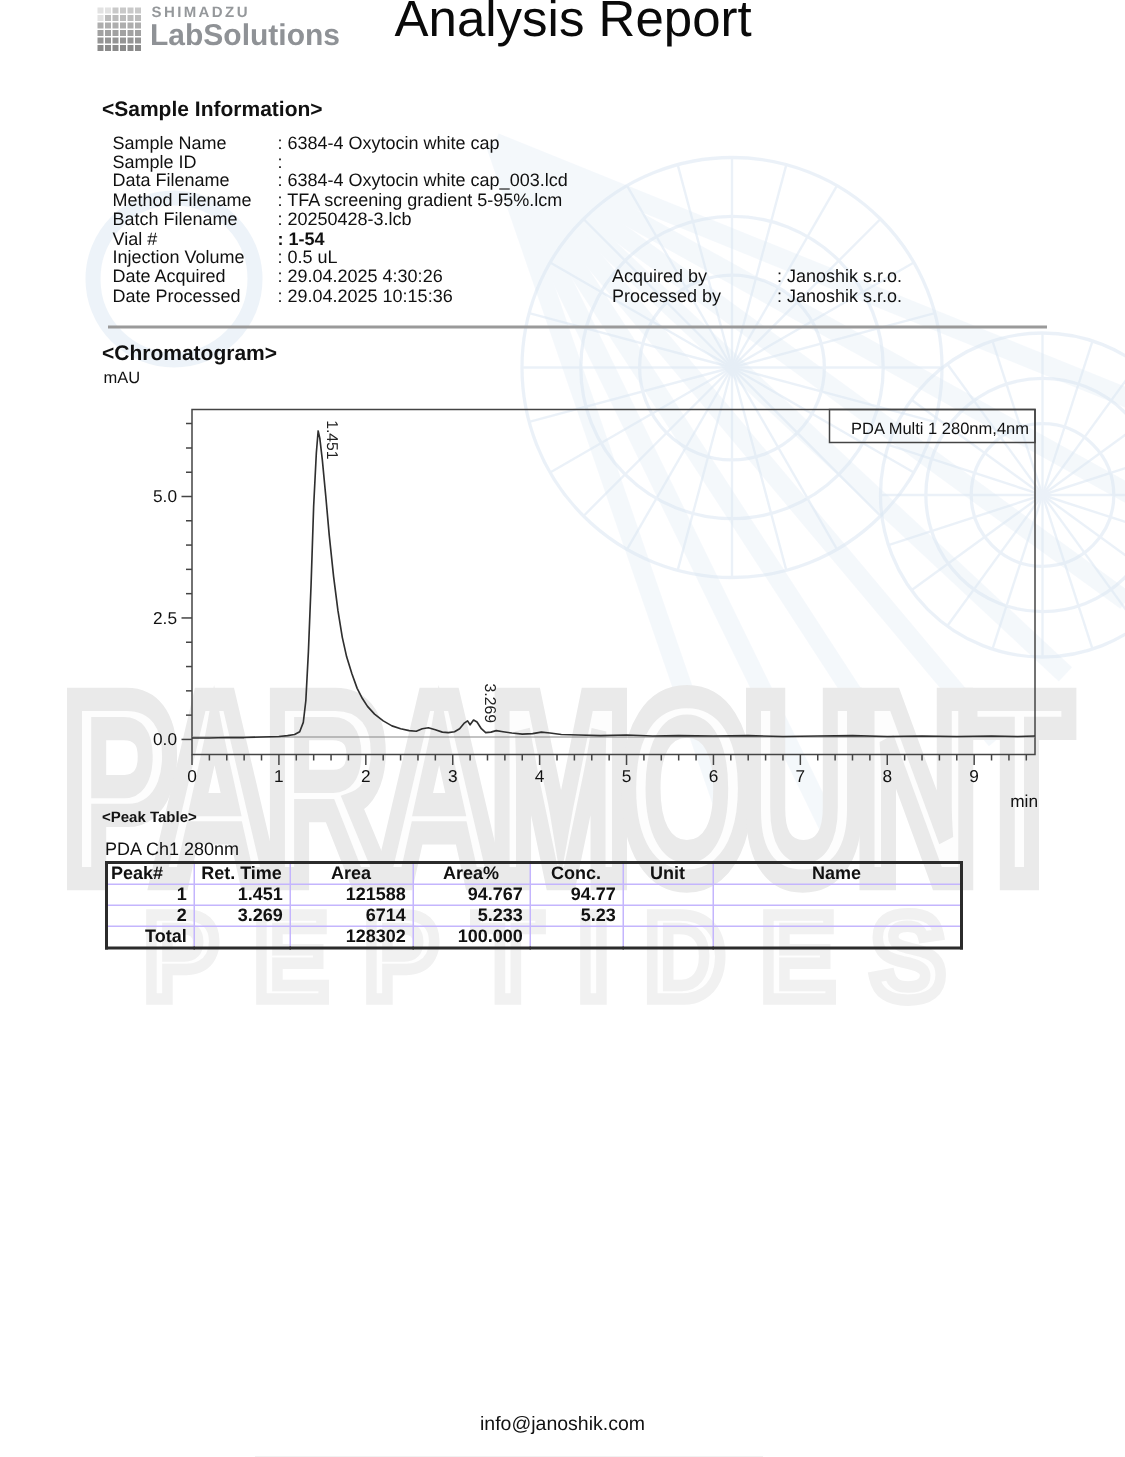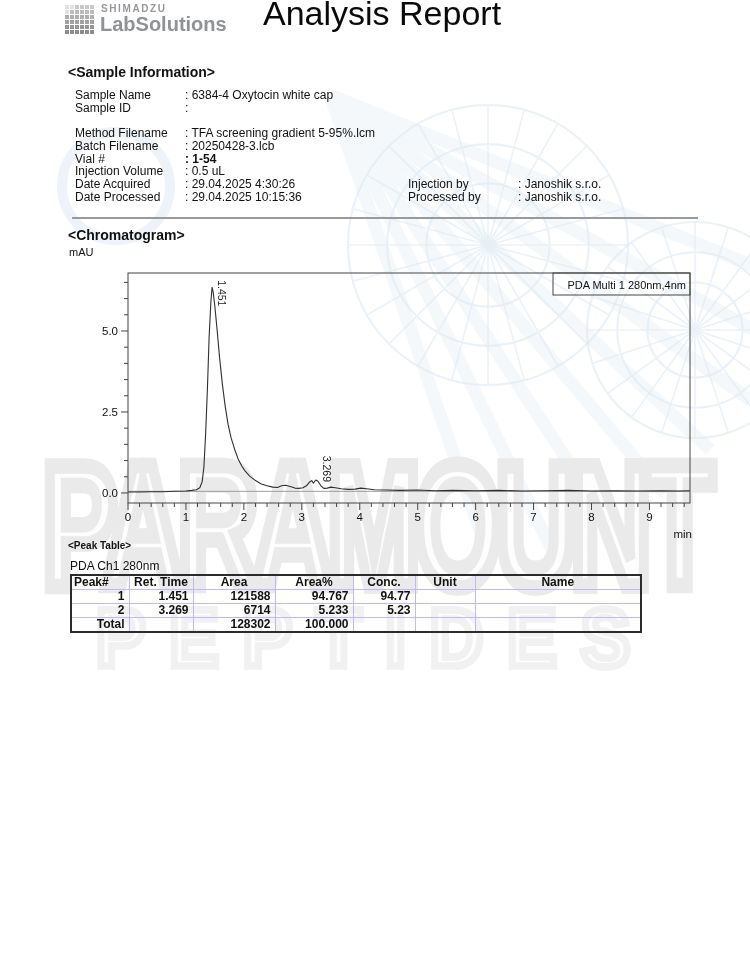--- a/index.html
+++ b/index.html
@@ -183,20 +183,24 @@
     <h2 class="si-heading">&lt;Sample Information&gt;</h2>
     <div class="si-rows" id="si-rows">
         <div class="si-row" style="top: 0px;">
           <span class="si-label" style="left: 75px;">Sample Name</span>
           <span class="si-val" style="left: 185px;">: 6384-4 Oxytocin white cap</span>
         </div>
         <div class="si-row" style="top: 12.7px;">
           <span class="si-label" style="left: 75px;">Sample ID</span>
           <span class="si-val" style="left: 185px;">: </span>
         </div>
+        <div class="si-row" style="top: 25.4px;">
+          <span class="si-label" style="left: 75px;">Data Filename</span>
+          <span class="si-val" style="left: 185px;">: 6384-4 Oxytocin white cap_003.lcd</span>
+        </div>
         <div class="si-row" style="top: 38.1px;">
           <span class="si-label" style="left: 75px;">Method Filename</span>
           <span class="si-val" style="left: 185px;">: TFA screening gradient 5-95%.lcm</span>
         </div>
         <div class="si-row" style="top: 50.8px;">
           <span class="si-label" style="left: 75px;">Batch Filename</span>
           <span class="si-val" style="left: 185px;">: 20250428-3.lcb</span>
         </div>
         <div class="si-row" style="top: 63.5px;">
           <span class="si-label" style="left: 75px;">Vial #</span>
@@ -208,21 +212,21 @@
         </div>
         <div class="si-row" style="top: 88.9px;">
           <span class="si-label" style="left: 75px;">Date Acquired</span>
           <span class="si-val" style="left: 185px;">: 29.04.2025 4:30:26</span>
         </div>
         <div class="si-row" style="top: 101.6px;">
           <span class="si-label" style="left: 75px;">Date Processed</span>
           <span class="si-val" style="left: 185px;">: 29.04.2025 10:15:36</span>
         </div>
         <div class="si-row" style="top: 88.9px;">
-          <span class="si-label" style="left: 408px;">Injection by</span>
+          <span class="si-label" style="left: 408px;">Acquired by</span>
           <span class="si-val" style="left: 518px;">: Janoshik s.r.o.</span>
         </div>
         <div class="si-row" style="top: 101.6px;">
           <span class="si-label" style="left: 408px;">Processed by</span>
           <span class="si-val" style="left: 518px;">: Janoshik s.r.o.</span>
         </div>
       </div>
 
     <div class="rule"></div>
 
@@ -362,14 +366,15 @@
             <td class="num"></td>
             <td class="num">128302</td>
             <td class="num">100.000</td>
             <td class="num"></td>
             <td></td>
             <td></td>
           </tr>
         </tbody>
       </table>
 
+    <div class="footer">info@janoshik.com</div>
   </div>
 </div>
 
 </body></html>

